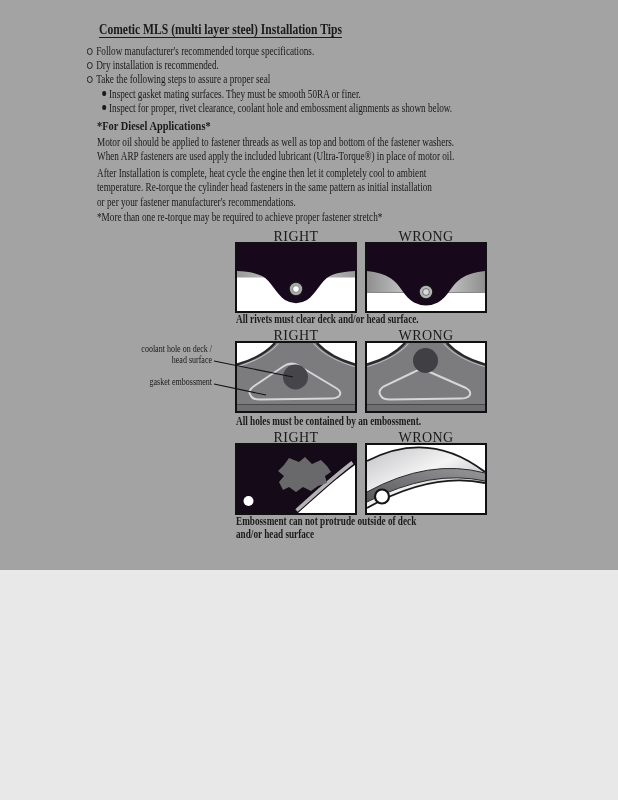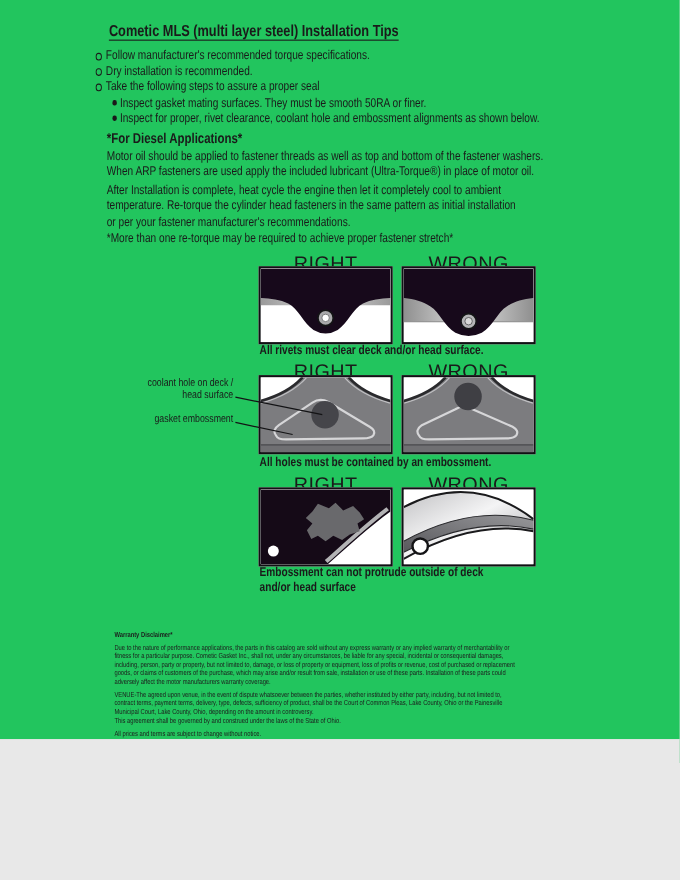--- a/index.html
+++ b/index.html
@@ -1,31 +1,31 @@
 <!DOCTYPE html>
 <html><head>
 <meta charset="utf-8">
 <style>
   html,body{margin:0;padding:0;background:#e8e8e8;}
-  .page{position:relative;width:618px;height:672px;background:#22c55e;
-        font-family:Liberation Sans, sans-serif;color:#1a1a1a;overflow:hidden;margin:0 auto;}
+  .page{position:relative;width:618px;height:570px;background:#a3a3a3;
+        font-family:Liberation Serif, serif;color:#1a1a1a;overflow:hidden;margin:0 auto;}
   .abs{position:absolute;}
   .sx{transform:scaleX(0.8);transform-origin:0 0;}
   .title{font-size:14.5px;font-weight:bold;text-decoration:underline;
          text-underline-offset:3px;text-decoration-thickness:1.4px;white-space:nowrap;}
   .bullets{font-size:11.5px;line-height:14.2px;width:640px;}
   .b-row{display:flex;align-items:flex-start;}
   .b-ind{margin-left:19px;}
   .mk-circle{flex:0 0 auto;width:4.5px;height:4.5px;border:1px solid #1a1a1a;border-radius:50%;
              margin:4px 5px 0 0;}
   .mk-dot{flex:0 0 auto;width:4.5px;height:4.5px;background:#1a1a1a;border-radius:50%;
           margin:4.5px 4px 0 0;}
   .h2{font-size:13px;font-weight:bold;white-space:nowrap;}
   .copy{font-size:11.5px;line-height:14.4px;white-space:pre-line;width:620px;}
-  .dg-label{font-size:18px;font-weight:500;letter-spacing:0.4px;text-align:center;width:122px;}
+  .dg-label{font-size:14px;font-weight:500;letter-spacing:0.4px;text-align:center;width:122px;}
   .caption{font-size:11.5px;font-weight:bold;line-height:12.8px;white-space:pre-line;width:400px;}
   .box{position:absolute;border:2px solid #101013;width:118px;background:#fff;line-height:0;}
   .box svg{display:block;}
   .sidelabel{font-size:10px;line-height:10.8px;text-align:right;width:102px;
              transform:scaleX(0.8);transform-origin:100% 0;}
   .warranty{font-size:6.6px;line-height:7.7px;color:#1c1c1c;width:640px;}
   .wh{font-weight:bold;margin-bottom:4px;}
   .wpara{margin-bottom:4.5px;white-space:pre-line;}
   .footer{font-size:13.5px;letter-spacing:0.3px;color:#222;}
 </style>

